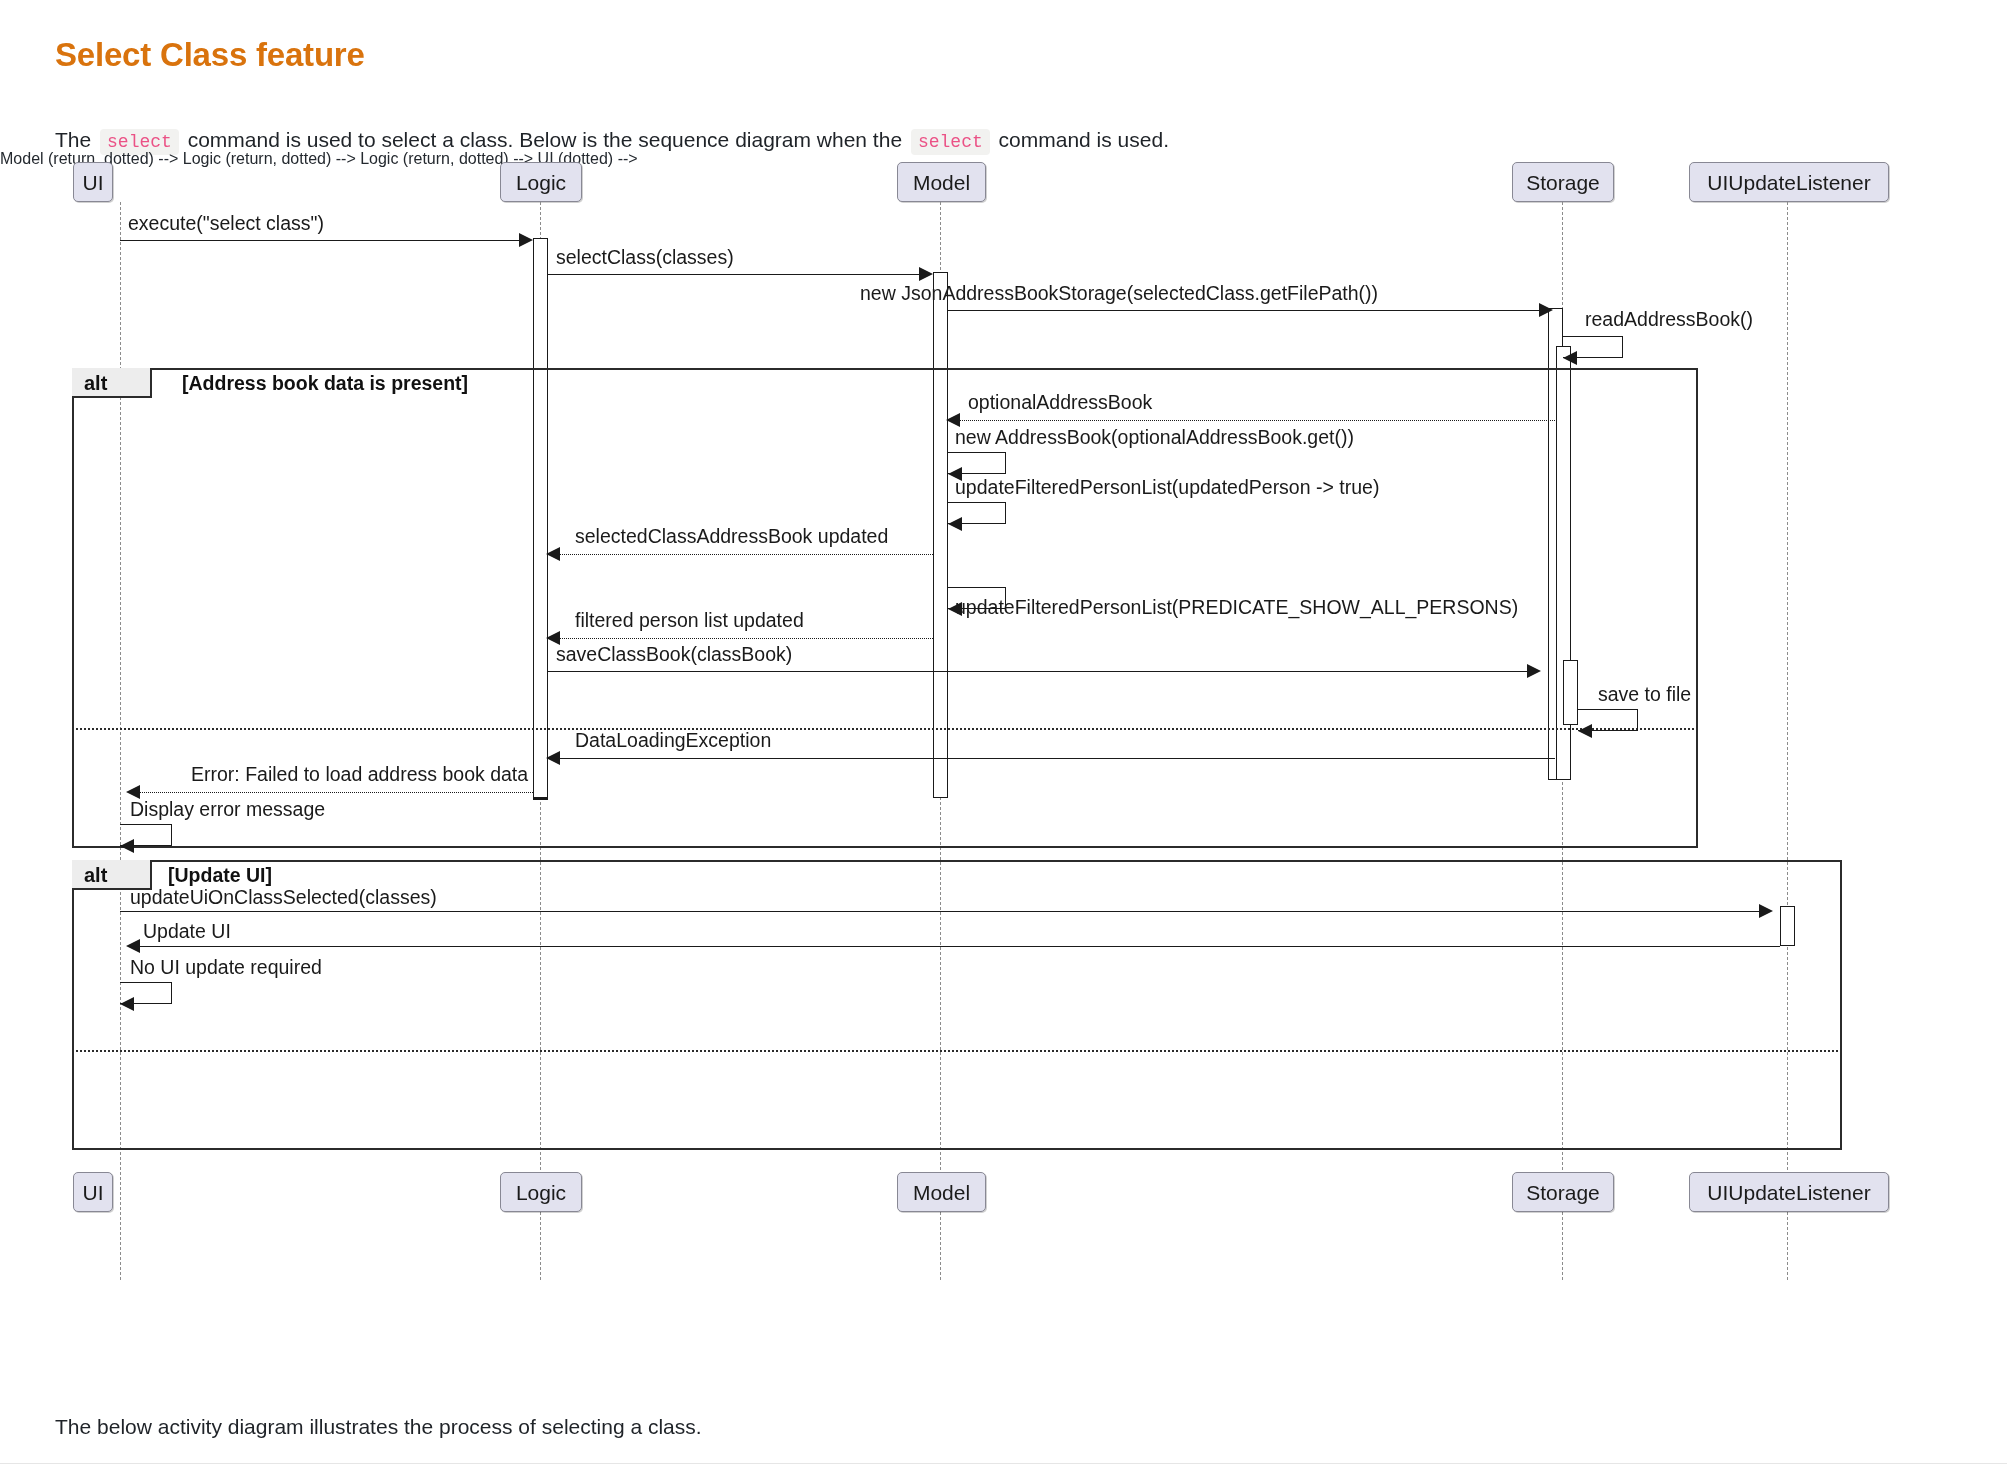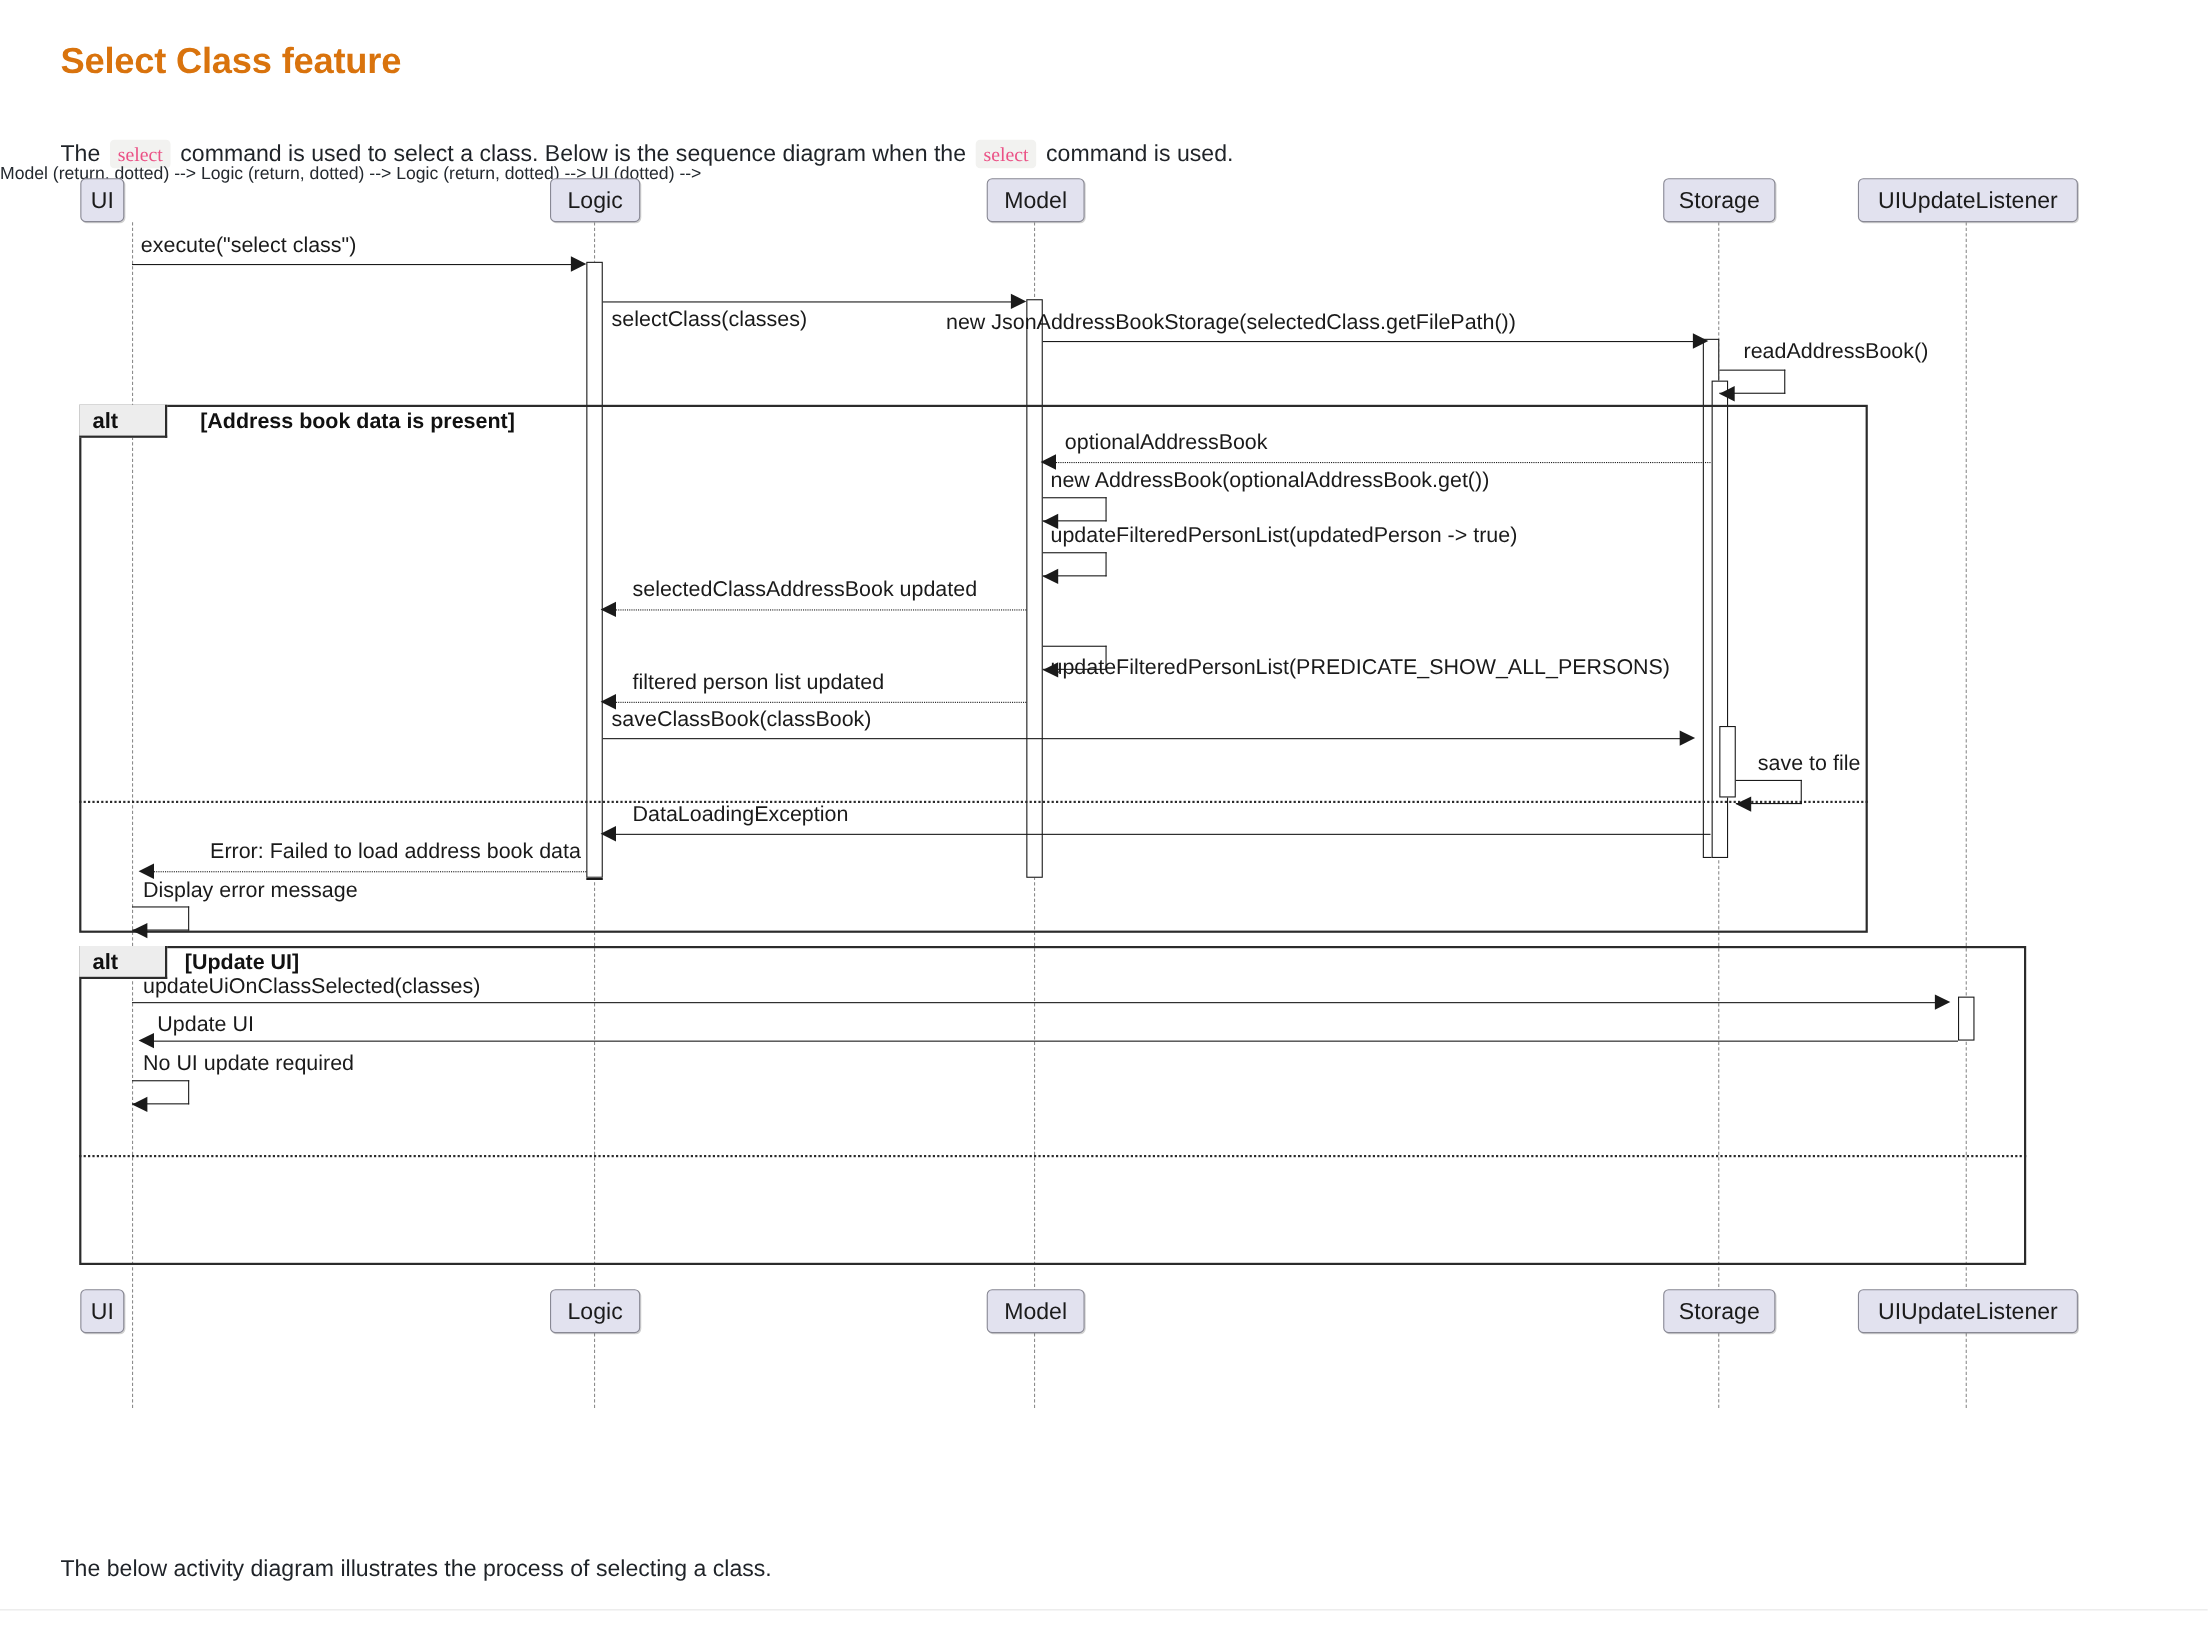--- a/index.html
+++ b/index.html
@@ -36,21 +36,21 @@
   }
   #closing-paragraph {
     position: absolute;
     left: 55px;
     top: 1394px;
     font-size: 21px;
     color: #1f2328;
     white-space: nowrap;
   }
   .code-chip {
-    font-family: Liberation Serif, serif;
+    font-family: Liberation Mono, monospace;
     background: #f2f2f0;
     color: #eb5286;
     font-size: 18px;
     padding: 3px 7px;
     border-radius: 4px;
     margin: 18px 3px;
     text-align: right;
   }
   #bottom-rule {
     position: absolute;
@@ -233,21 +233,21 @@
   <div class="activation" style="left:1780px; top:756px; width:15px; height:40px;"></div>
 
   
 
   
   <div class="msg-label" style="left:128px; top:64px;">execute("select class")</div>
   <div class="msg-line" style="left:120px; top:90px; width:400px;"></div>
   <div class="arrow-head right" style="left:519px; top:83px;"></div>
 
   
-  <div class="msg-label" style="left:556px; top:98px;margin-top:33px;">selectClass(classes)</div>
+  <div class="msg-label" style="left:556px; top:98px;">selectClass(classes)</div>
   <div class="msg-line" style="left:548px; top:124px; width:372px;"></div>
   <div class="arrow-head right" style="left:919px; top:117px;"></div>
 
   
   <div class="msg-label" style="left:860px; top:134px;">new JsonAddressBookStorage(selectedClass.getFilePath())</div>
   <div class="msg-line" style="left:948px; top:160px; width:592px;"></div>
   <div class="arrow-head right" style="left:1539px; top:153px;"></div>
 
   
   <div class="msg-label" style="left:1585px; top:160px;">readAddressBook()</div>

